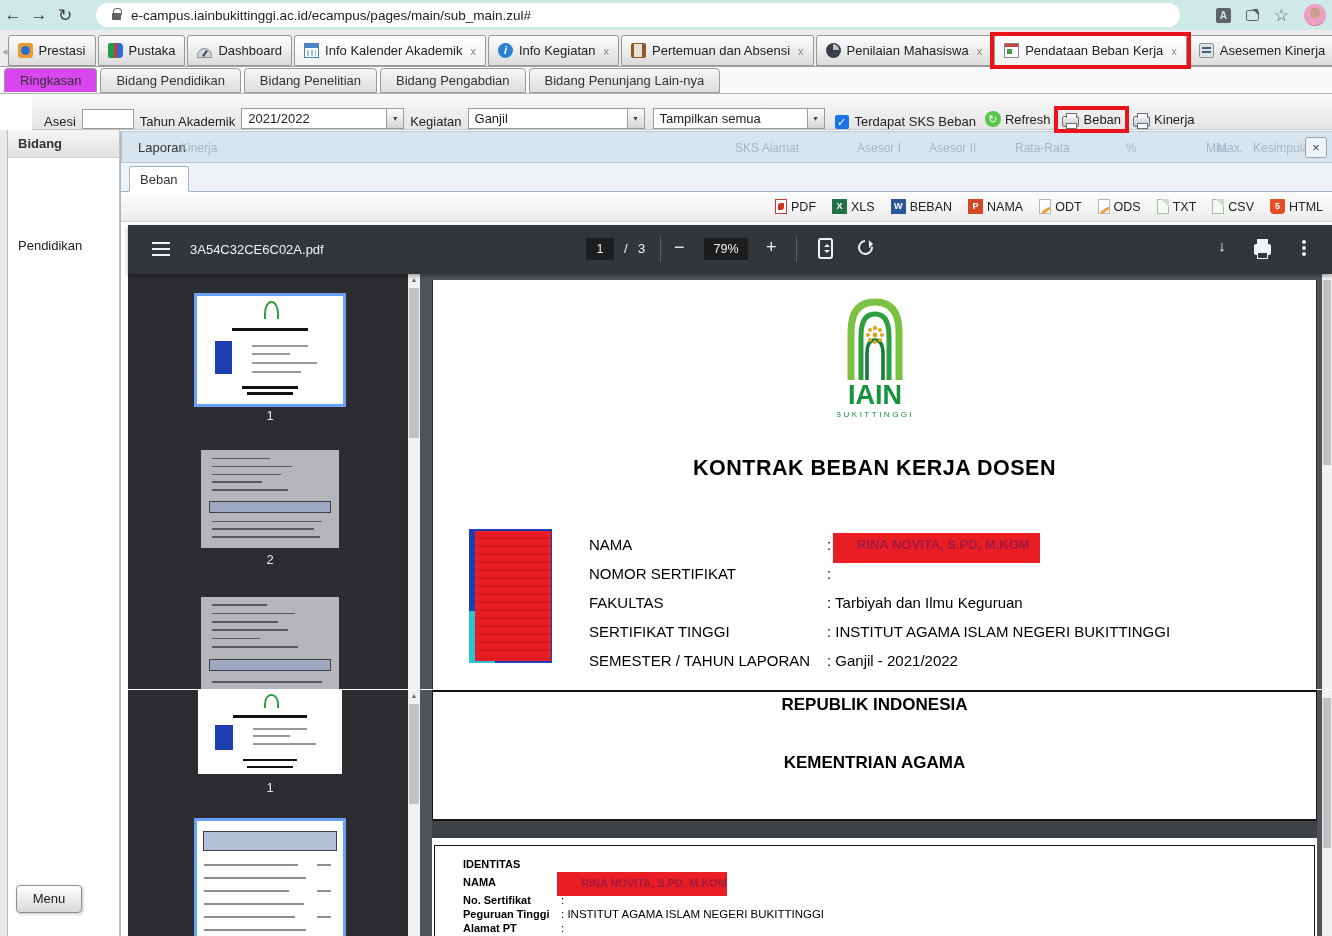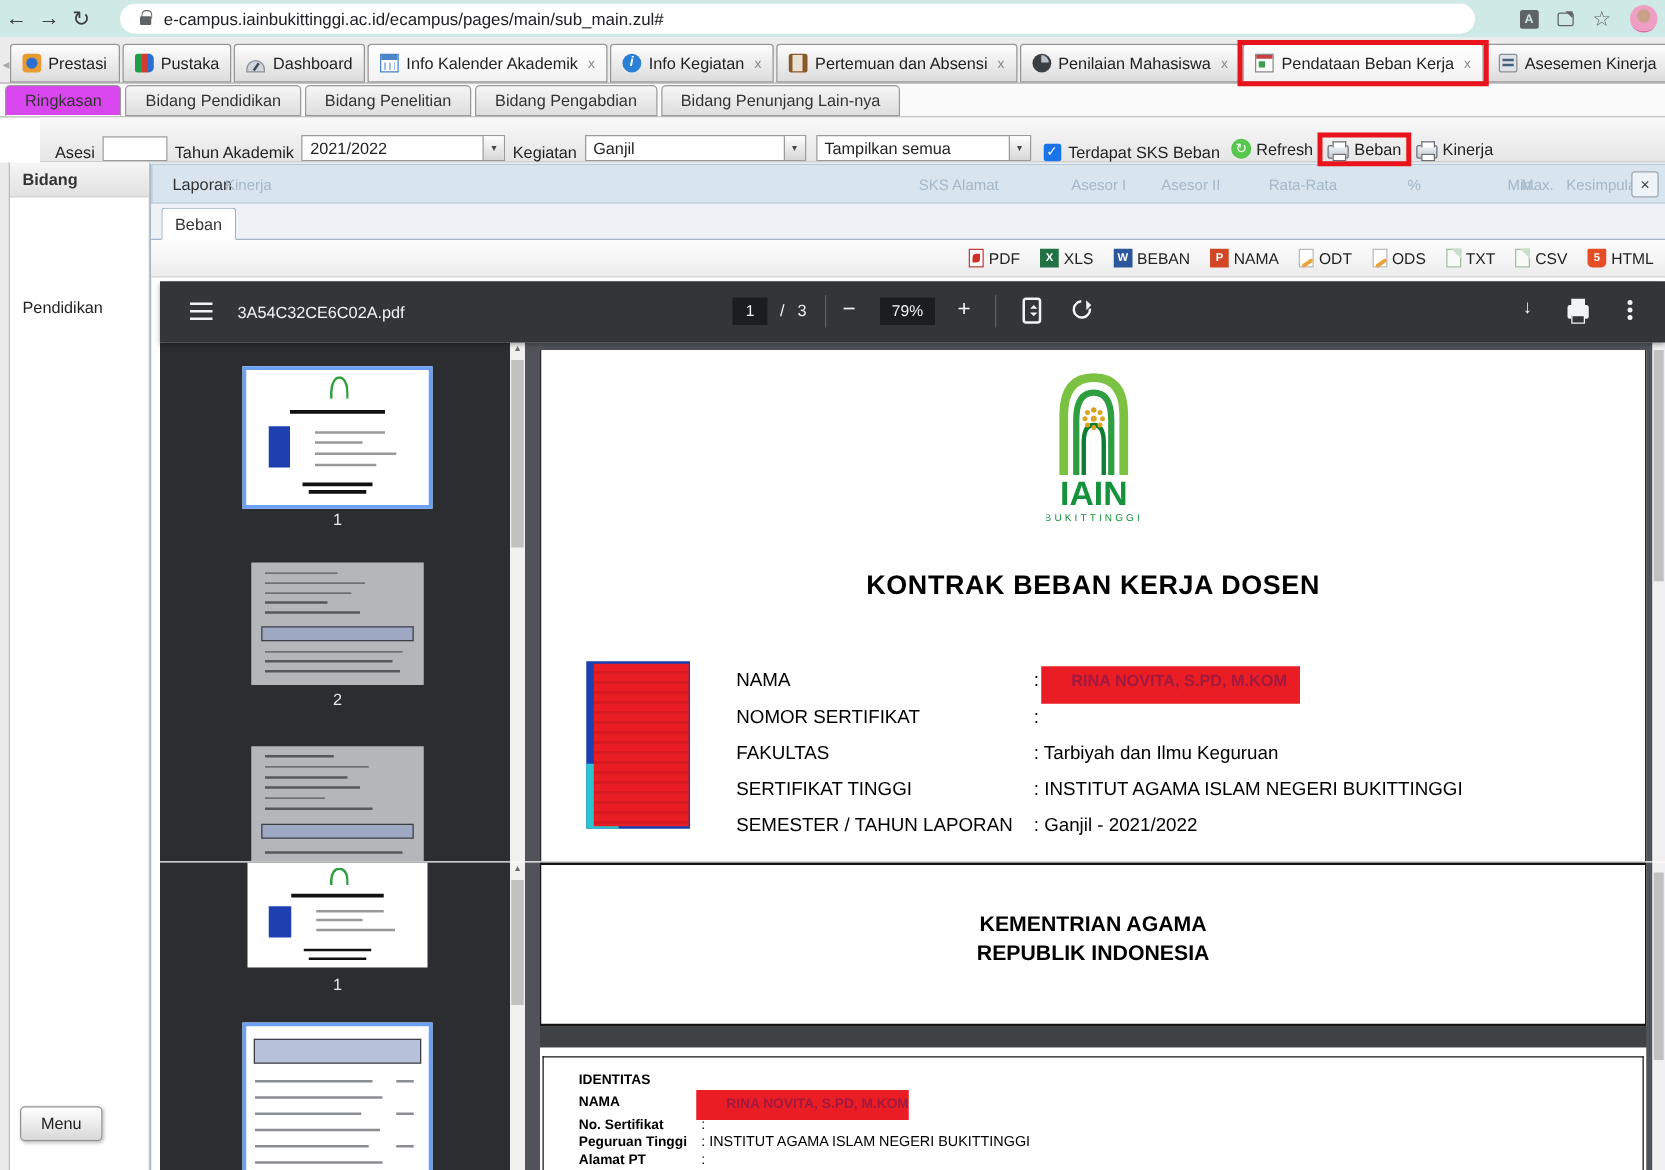--- a/index.html
+++ b/index.html
@@ -480,22 +480,22 @@
       <span class="gline" style="left:82%;top:66%;width:10%;background:#8a8d91"></span>
     </div>
   </div>
   <div class="vscroll" style="left:408px;top:690px;width:12px;height:246px">
     <div class="sb-arrow">▲</div>
     <div class="sb-thumb" style="top:14px;height:100px"></div>
   </div>
 
   <div class="pdf-content" style="top:690px;height:246px">
     <div id="kem-box">
+      <div id="kem-line2">REPUBLIK INDONESIA</div>
       <div id="kem-line1">KEMENTRIAN AGAMA</div>
-      <div id="kem-line2">REPUBLIK INDONESIA</div>
     </div>
     <div id="page-gap"></div>
     <div id="page2">
       <div id="page2-box"></div>
       <div class="id-label" style="top:20px">IDENTITAS</div>
       <div class="id-label" style="top:38px">NAMA</div>
       <div class="redact" style="left:125px;top:34px;width:170px;height:24px">
           <span class="ghost-name" style="font-size:11px;top:5px">RINA NOVITA, S.PD, M.KOM</span>
         </div>
       <div class="id-label" style="top:56px">No. Sertifikat</div>

